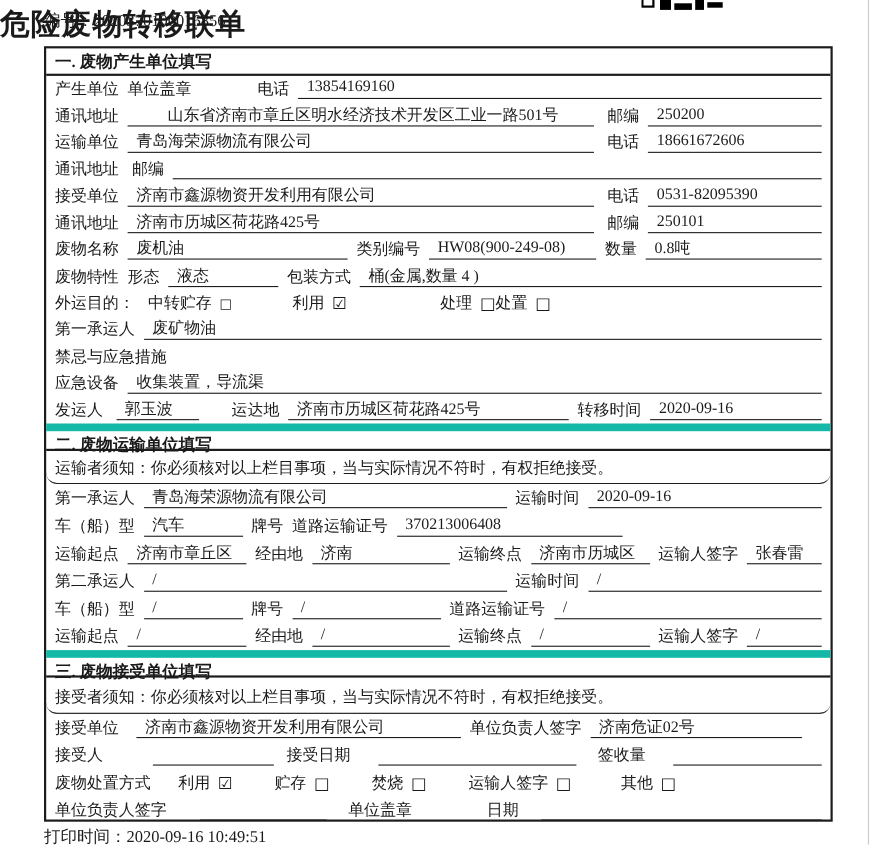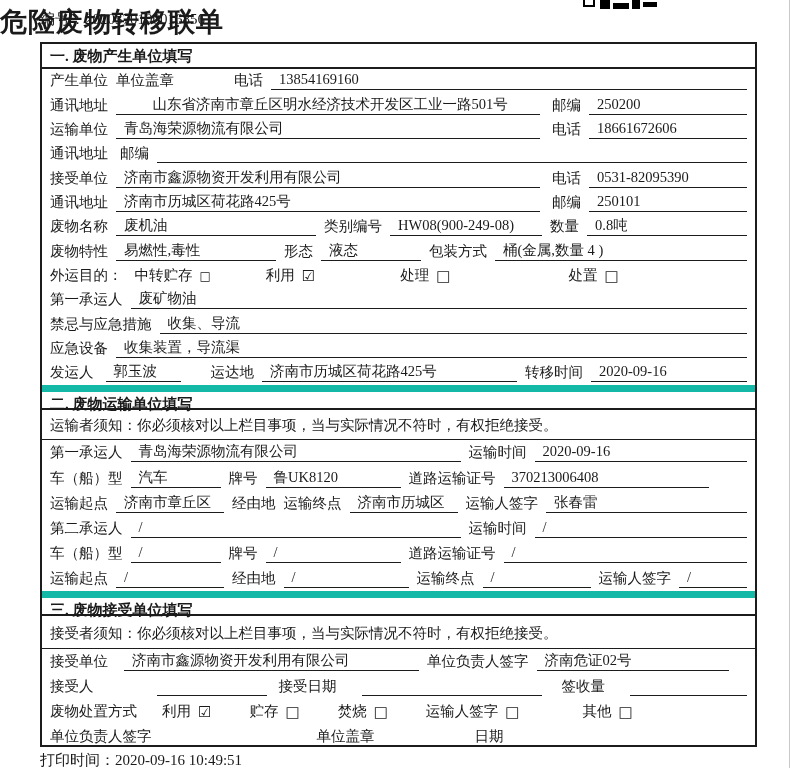--- a/index.html
+++ b/index.html
@@ -19,44 +19,44 @@
     position:absolute;left:40px;top:42px;width:717px;height:705px;
     border:2px solid #1c1c1c;background:#fff;box-sizing:border-box;
   }
   .sec{
     font-weight:bold;font-size:15px;height:25px;box-sizing:border-box;
     padding:3px 8px 0 8px;border-bottom:2px solid #1c1c1c;
   }
   .sec.mid{border-top:7px solid #14b8a6;}
   .notice{
     height:30px;box-sizing:border-box;padding:6px 8px 0 8px;
-    border-bottom:1.8px solid #1c1c1c;white-space:nowrap;
+    border-bottom:1.8px solid #1c1c1c;white-space:nowrap;border-radius:10px;
   }
   .notice.tall{height:33px;padding-top:8px;}
   .row{
     display:flex;align-items:flex-end;box-sizing:border-box;
     padding:0 8px 3px 8px;white-space:nowrap;
   }
   .h24{height:24.33px;}
   .h25{height:25.2px;}
   .h25b{height:25px;}
   .lbl{flex:none;white-space:nowrap;}
   .val{
     border-bottom:1.4px solid #1c1c1c;margin-left:8px;box-sizing:border-box;
     padding:0 4px 0 8px;white-space:nowrap;overflow:hidden;min-height:19px;
   }
   .vflex{flex:1;}
   .mark{font-family:"DejaVu Sans",sans-serif;font-size:15px;margin-left:7px;line-height:17px;}
   .mark.small{font-size:12px;}
   .opt{flex:none;display:flex;align-items:flex-end;}
   .print-line{position:absolute;left:40px;top:751px;font-size:15px;white-space:nowrap;}
   .ml8{margin-left:8px;}.ml12{margin-left:12px;}.ml16{margin-left:16px;}.ml20{margin-left:20px;}
-  .ml25{margin-left:25px;}.ml30{margin-left:30px;}.ml38{margin-left:38px;}.ml45{margin-left:63px;}
-  .ml55{margin-left:55px;}.ml60{margin-left:60px;}.ml85{margin-left:85px;}.ml100{margin-left:100px;}
-  .ml118{margin-left:118px;}
+  .ml25{margin-left:25px;}.ml30{margin-left:30px;}.ml38{margin-left:38px;}.ml45{margin-left:45px;}
+  .ml55{margin-left:55px;}.ml60{margin-left:60px;}.ml85{margin-left:85px;}.ml100{margin-left:68px;}
+  .ml118{}
 </style>
 </head>
 <body>
 
 <div class="page-edge"></div>
 
 <div class="serial"><span>编号：</span><span>2020370100016856</span></div>
 
 <div class="title">危险废物转移联单</div>
 
@@ -117,21 +117,20 @@
     <span class="lbl">废物名称</span>
     <span class="val" style="width:200px;">废机油</span>
     <span class="lbl ml8">类别编号</span>
     <span class="val" style="width:152px;">HW08(900-249-08)</span>
     <span class="lbl ml8">数量</span>
     <span class="val vflex">0.8吨</span>
   </div>
 
   <div class="row h24">
     <span class="lbl">废物特性</span>
-    <span class="val" style="width:160px;">易燃性,毒性</span>
     <span class="lbl ml8">形态</span>
     <span class="val" style="width:100px;">液态</span>
     <span class="lbl ml8">包装方式</span>
     <span class="val vflex">桶(金属,数量 4 )</span>
   </div>
 
   <div class="row h24">
     <span class="lbl">外运目的：</span>
     <span class="opt ml12">
       <span>中转贮存</span>
@@ -151,21 +150,20 @@
     </span>
   </div>
 
   <div class="row h24">
     <span class="lbl">第一承运人</span>
     <span class="val vflex">废矿物油</span>
   </div>
 
   <div class="row h24">
     <span class="lbl">禁忌与应急措施</span>
-    <span class="val vflex">收集、导流</span>
   </div>
 
   <div class="row h24">
     <span class="lbl">应急设备</span>
     <span class="val vflex">收集装置，导流渠</span>
   </div>
 
   <div class="row h24">
     <span class="lbl">发运人</span>
     <span class="val ml12" style="width:75px;">郭玉波</span>
@@ -182,29 +180,29 @@
     <span class="lbl">第一承运人</span>
     <span class="val" style="width:330px;">青岛海荣源物流有限公司</span>
     <span class="lbl ml8">运输时间</span>
     <span class="val vflex">2020-09-16</span>
   </div>
 
   <div class="row h25">
     <span class="lbl">车（船）型</span>
     <span class="val" style="width:90px;">汽车</span>
     <span class="lbl ml8">牌号</span>
-    <span class="val" style="width:135px;">鲁UK8120</span>
     <span class="lbl ml8">道路运输证号</span>
     <span class="val" style="width:205px;">370213006408</span>
   </div>
 
   <div class="row h25">
     <span class="lbl">运输起点</span>
     <span class="val" style="width:108px;">济南市章丘区</span>
     <span class="lbl ml8">经由地</span>
+    <span class="val" style="width:125px;">济南</span>
     <span class="lbl ml8">运输终点</span>
     <span class="val" style="width:108px;">济南市历城区</span>
     <span class="lbl ml8">运输人签字</span>
     <span class="val vflex">张春雷</span>
   </div>
 
   <div class="row h25">
     <span class="lbl">第二承运人</span>
     <span class="val" style="width:330px;">/</span>
     <span class="lbl ml8">运输时间</span>

